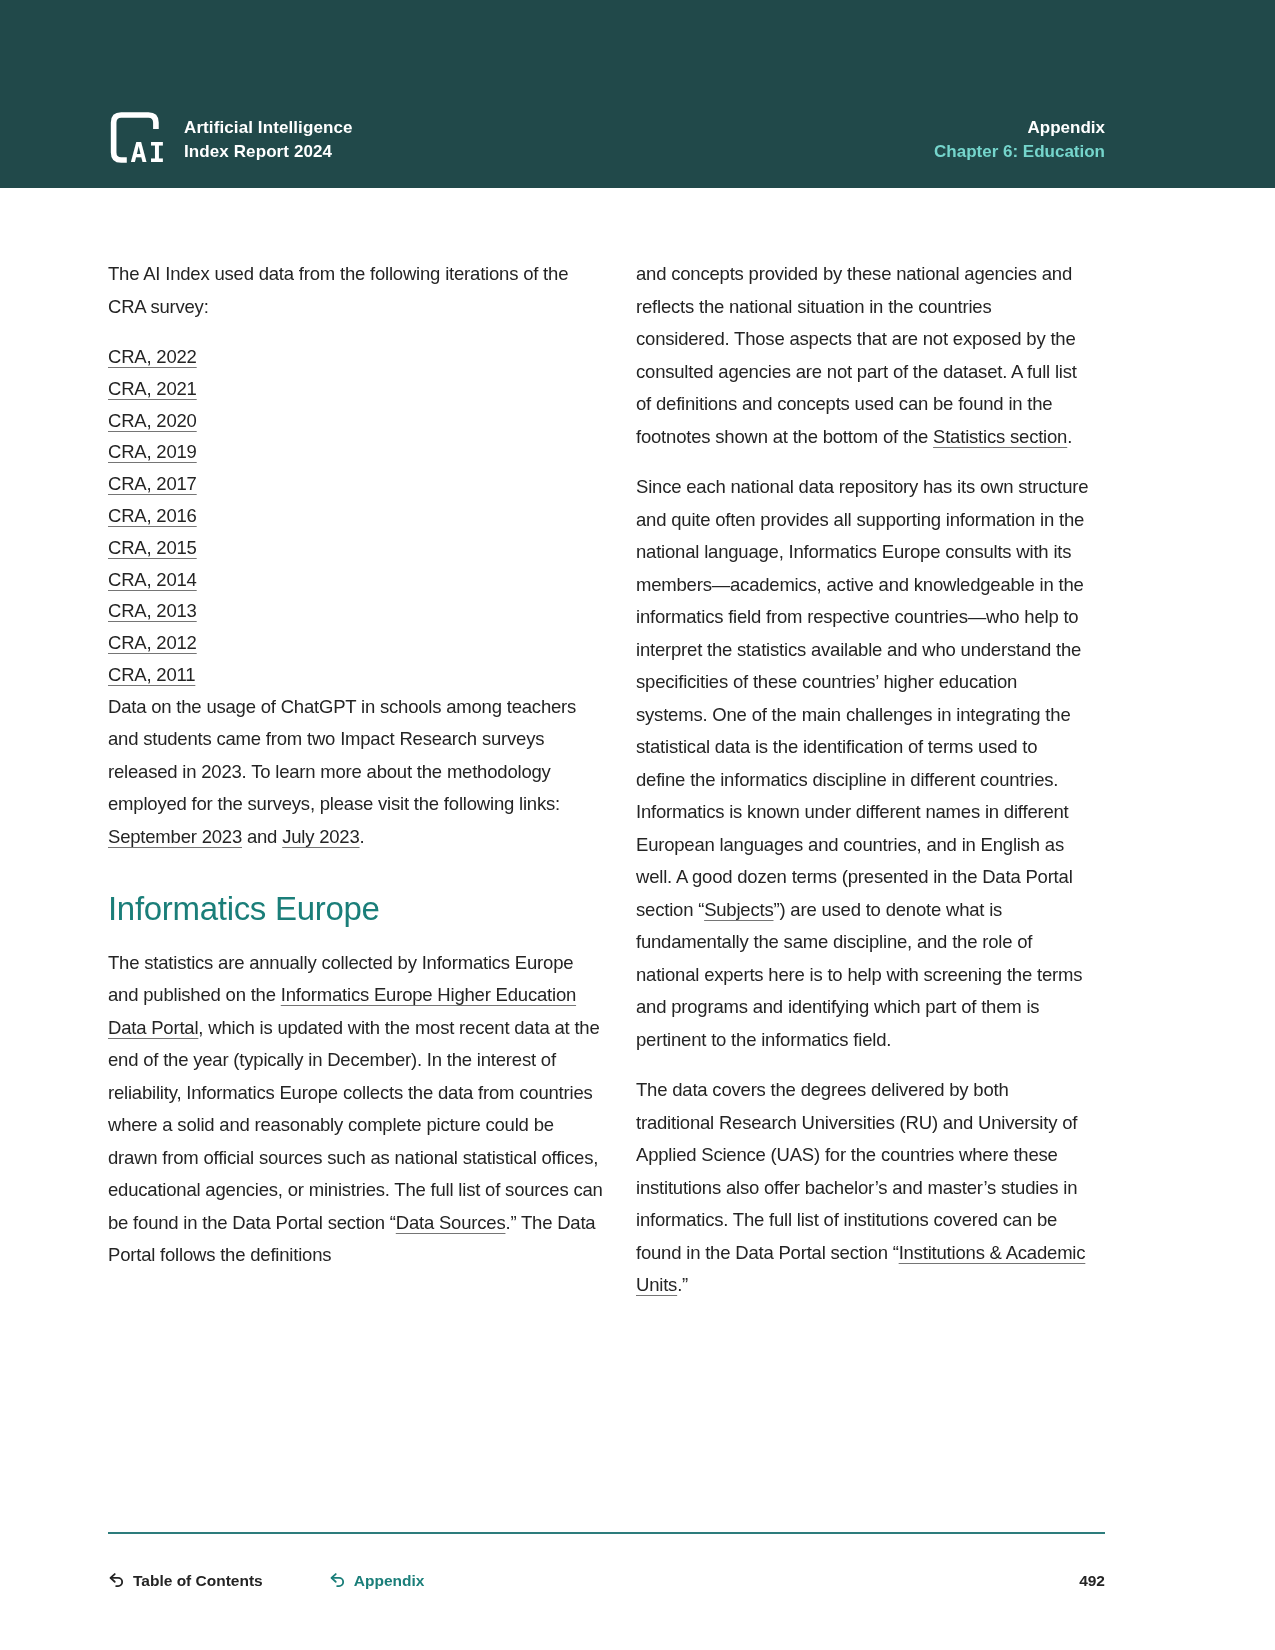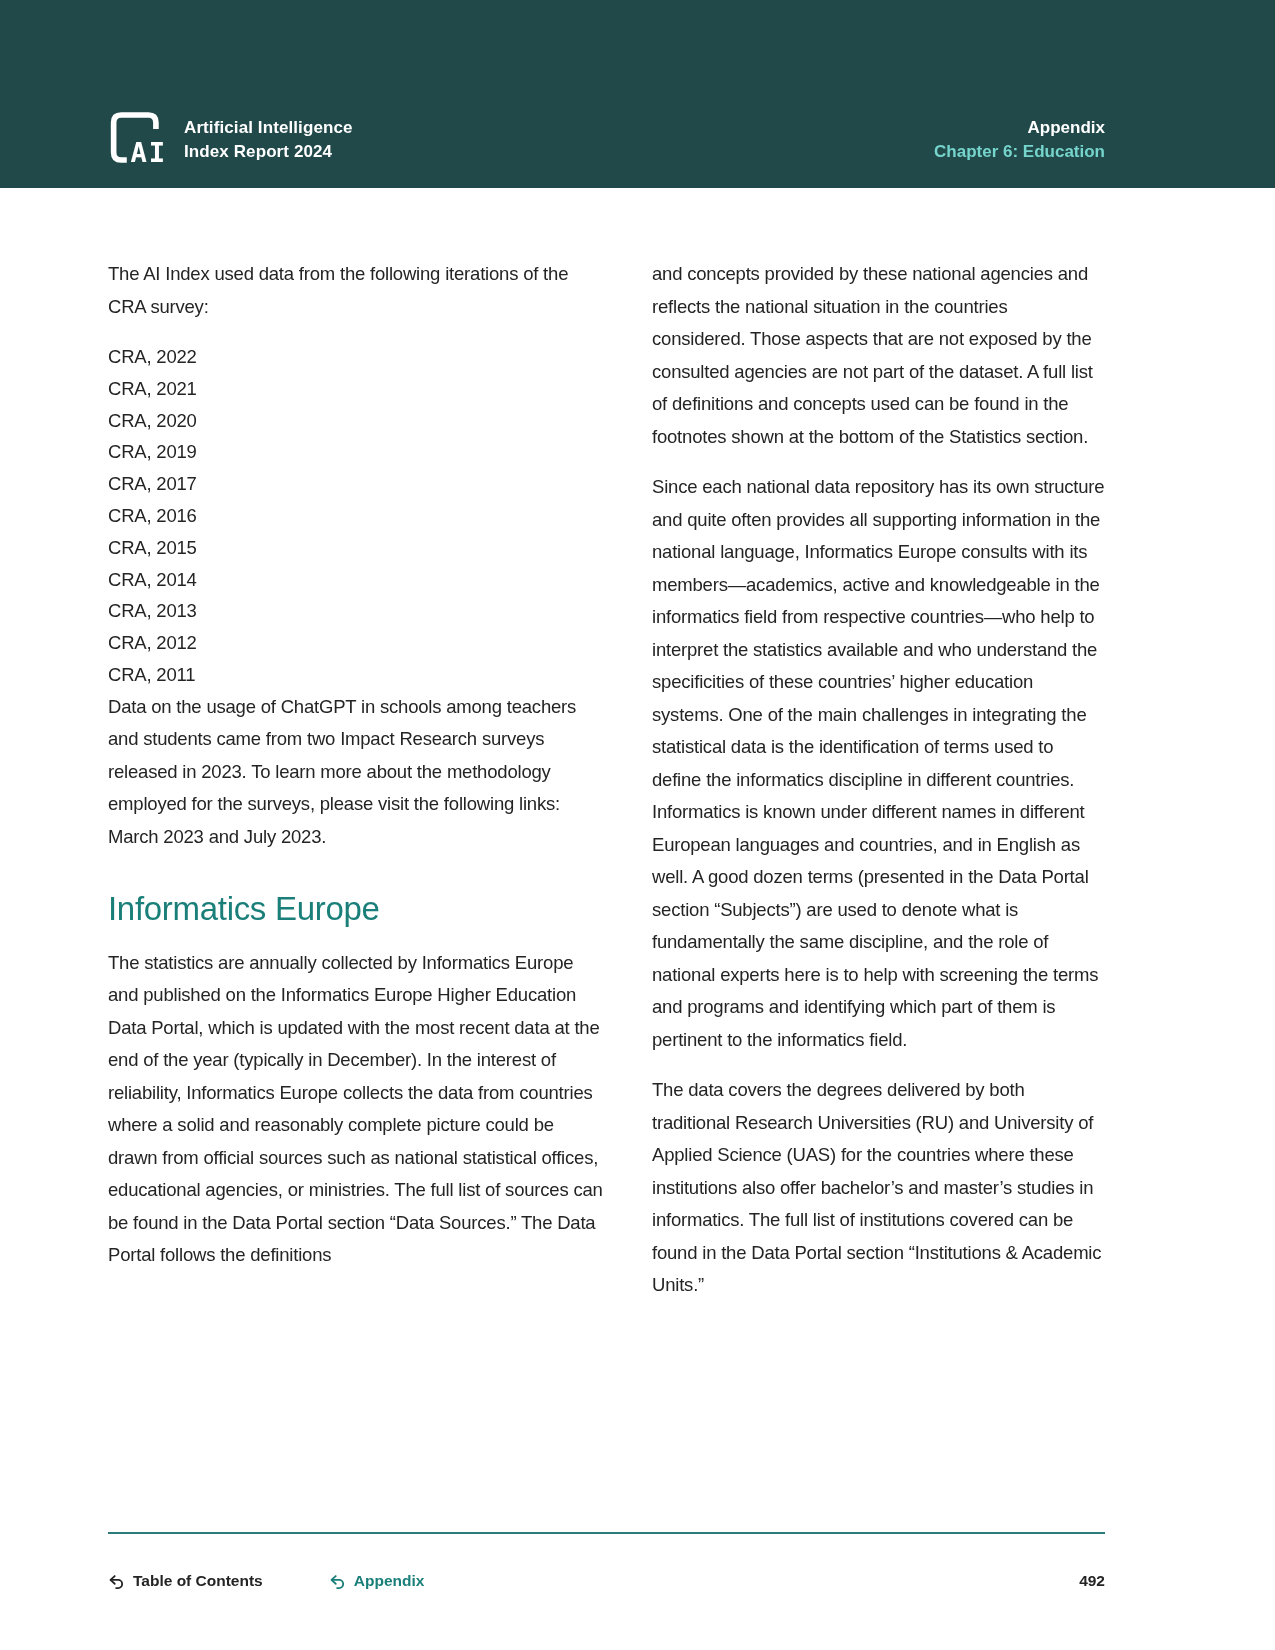--- a/index.html
+++ b/index.html
@@ -46,32 +46,33 @@
   }
   .header-right .chapter { color: #75d5cc; }
 
   
   .content {
     position: absolute;
     top: 188px; left: 0; right: 16px;
     box-sizing: border-box;
     padding: 70px 72px 0 108px;
     display: flex;
-    gap: 48px;
+    gap: 32px;
   }
   .col-left  { width: 496px; flex: none; }
   .col-right { width: 453px; flex: none; }
 
   .body-text {
     font-size: 18.5px;
     line-height: 32.5px;
     letter-spacing: -0.2px;
     margin: 0 0 18px 0;
   }
   .link {
+    text-decoration: underline;
     text-decoration-color: #757575;
     text-decoration-thickness: 1.2px;
     text-underline-offset: 4px;
     cursor: pointer;
     text-align: right;
   }
   .cra-list { margin: 4px 0 0 0; }
   .cra-item { line-height: 31.8px; font-size: 18.5px; letter-spacing: -0.2px; }
 
   .section-heading {
@@ -93,21 +94,21 @@
   }
   .footer-row {
     display: flex;
     align-items: center;
     margin-top: 38px;
     font-size: 15.5px;
     font-weight: bold;
   }
   .footer-link {
     display: inline-flex;
-    align-items: flex-end;
+    align-items: flex-start;
     gap: 9px;
     cursor: pointer;
   }
   .footer-link.dark { color: #242424; }
   .footer-link.teal { color: #1a7e79; margin-left: 66px; }
   .return-icon { display: inline-flex; }
   .page-number { margin-left: auto; color: #242424; }
 </style>
 </head>
 <body>
@@ -143,21 +144,21 @@
           <div class="cra-item"><span class="link">CRA, 2019</span></div>
           <div class="cra-item"><span class="link">CRA, 2017</span></div>
           <div class="cra-item"><span class="link">CRA, 2016</span></div>
           <div class="cra-item"><span class="link">CRA, 2015</span></div>
           <div class="cra-item"><span class="link">CRA, 2014</span></div>
           <div class="cra-item"><span class="link">CRA, 2013</span></div>
           <div class="cra-item"><span class="link">CRA, 2012</span></div>
           <div class="cra-item"><span class="link">CRA, 2011</span></div>
         </div>
 
-      <p class="body-text"><span>Data on the usage of ChatGPT in schools among teachers and students came from two Impact Research surveys released in 2023. To learn more about the methodology employed for the surveys, please visit the following links: </span><span class="link">March 2023</span><span> and </span><span class="link">July 2023</span><span>.</span></p>
+      <p class="body-text"><span>Data on the usage of ChatGPT in schools among teachers and students came from two Impact Research surveys released in 2023. To learn more about the methodology employed for the surveys, please visit the following links: </span><span class="link">September 2023</span><span> and </span><span class="link">July 2023</span><span>.</span></p>
 
       <h2 class="section-heading">Informatics Europe</h2>
       <p class="body-text"><span>The statistics are annually collected by Informatics Europe and published on the </span><span class="link">Informatics Europe Higher Education Data Portal</span><span>, which is updated with the most recent data at the end of the year (typically in December). In the interest of reliability, Informatics Europe collects the data from countries where a solid and reasonably complete picture could be drawn from official sources such as national statistical offices, educational agencies, or ministries. The full list of sources can be found in the Data Portal section “</span><span class="link">Data Sources</span><span>.” The Data Portal follows the definitions</span></p>
     </div>
 
     <div class="col-right">
       <p class="body-text"><span>and concepts provided by these national agencies and reflects the national situation in the countries considered. Those aspects that are not exposed by the consulted agencies are not part of the dataset. A full list of definitions and concepts used can be found in the footnotes shown at the bottom of the </span><span class="link">Statistics section</span><span>.</span></p>
       <p class="body-text"><span>Since each national data repository has its own structure and quite often provides all supporting information in the national language, Informatics Europe consults with its members—academics, active and knowledgeable in the informatics field from respective countries—who help to interpret the statistics available and who understand the specificities of these countries’ higher education systems. One of the main challenges in integrating the statistical data is the identification of terms used to define the informatics discipline in different countries. Informatics is known under different names in different European languages and countries, and in English as well. A good dozen terms (presented in the Data Portal section “</span><span class="link">Subjects</span><span>”) are used to denote what is fundamentally the same discipline, and the role of national experts here is to help with screening the terms and programs and identifying which part of them is pertinent to the informatics field.</span></p>
       <p class="body-text"><span>The data covers the degrees delivered by both traditional Research Universities (RU) and University of Applied Science (UAS) for the countries where these institutions also offer bachelor’s and master’s studies in informatics. The full list of institutions covered can be found in the Data Portal section “</span><span class="link">Institutions &amp; Academic Units</span><span>.”</span></p>
     </div>

